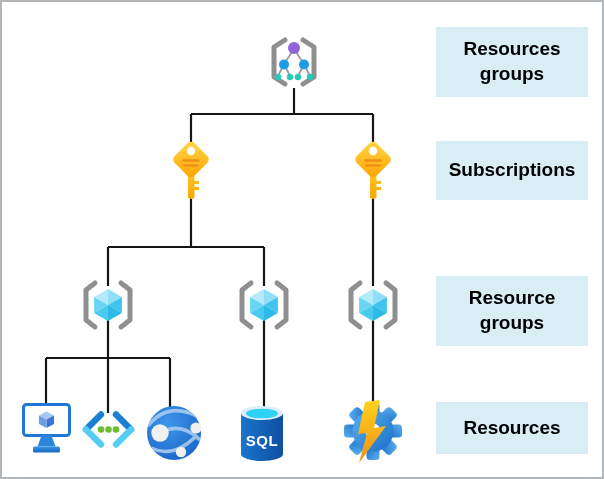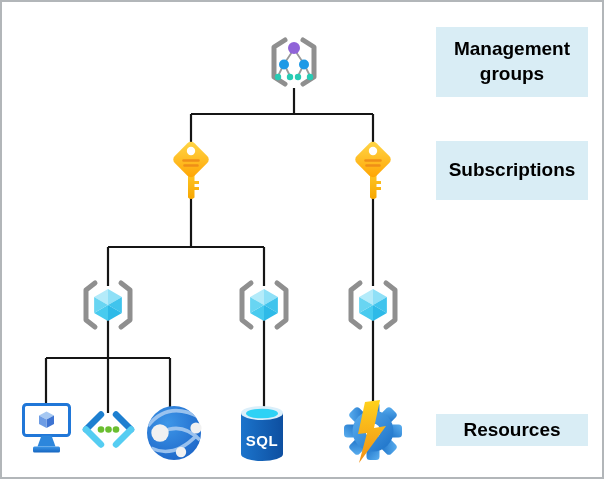--- a/index.html
+++ b/index.html
@@ -20,21 +20,21 @@
     color:#000;
     font-weight:bold;
     font-size:19px;
     line-height:1.3;
     display:flex;align-items:center;justify-content:center;
     text-align:center;
   }
   .label-mg{top:25px;height:70px;}
   .label-sub{top:139px;height:59px;}
   .label-rg{top:274px;height:70px;}
-  .label-res{top:412px;height:32px;}
+  .label-res{top:400px;height:52px;}
 </style>
 </head>
 <body>
 
 <div class="canvas">
 
   <svg class="diagram-svg" width="604" height="479" viewBox="0 0 604 479">
     <defs>
       <linearGradient id="keyGrad" x1="0%" y1="0%" x2="100%" y2="100%">
         <stop offset="0%" stop-color="#ffd84a"></stop>
@@ -178,17 +178,18 @@
         <rect x="364.5" y="400" width="13" height="14" rx="3.5" transform="rotate(225 371 429)"></rect>
         <rect x="364.5" y="400" width="13" height="14" rx="3.5" transform="rotate(270 371 429)"></rect>
         <rect x="364.5" y="400" width="13" height="14" rx="3.5" transform="rotate(315 371 429)"></rect>
         <circle cx="371" cy="429" r="20.5"></circle>
       </g>
       <circle cx="371" cy="429" r="7.5" fill="#ffffff"></circle>
       <polygon points="378,398 363,400 356,432 365,431 357,461 384,424 372,426" fill="url(#boltGrad)"></polygon>
     </g>
   </svg>
 
-  <div class="label-box label-mg">Management groups</div>
+  <div class="label-box label-mg">Resources groups</div>
   <div class="label-box label-sub">Subscriptions</div>
+  <div class="label-box label-rg">Resource groups</div>
   <div class="label-box label-res">Resources</div>
 
 </div>
 
 </body></html>

